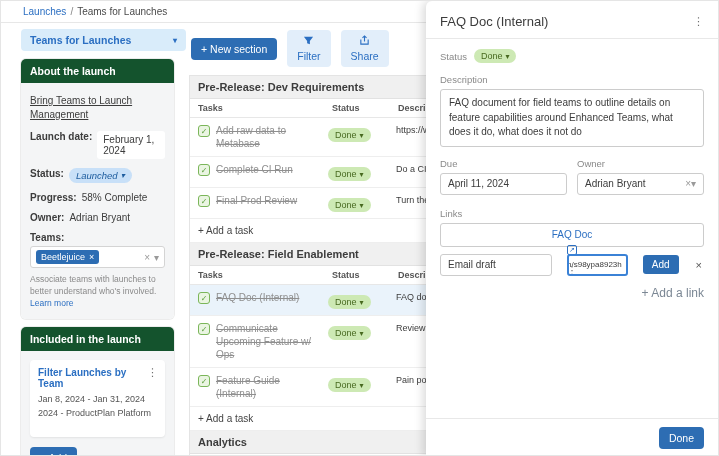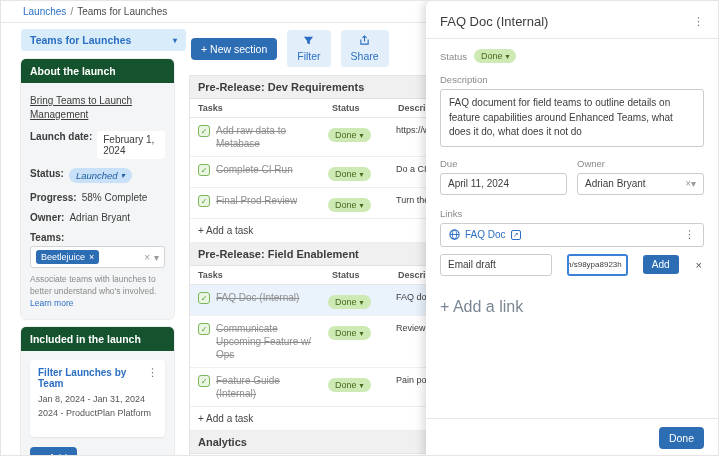--- a/index.html
+++ b/index.html
@@ -70,31 +70,31 @@
   .panel-title { font-size:13px; color:#3c3c3c; }
   .panel-body { padding:10px 14px 0; }
   .field-label { font-size:9.5px; color:#8a8a8a; margin-bottom:4px; }
   .inline-field { display:flex; align-items:center; gap:7px; margin-bottom:11px; }
   .textarea { border:1px solid #ccc; border-radius:3px; padding:6px 8px; font-size:10px; line-height:1.45; color:#3c3c3c; min-height:44px; cursor:text; }
   .two-col { display:flex; gap:10px; margin-top:11px; }
   .two-col .col { flex:1; }
   .input { border:1px solid #ccc; border-radius:3px; height:22px; display:flex; align-items:center; padding:0 7px; font-size:10px; color:#3c3c3c; cursor:text; background:#fff; }
   .input .spacer { flex:1; }
   .links-label { margin-top:13px; }
-  .link-box { border:1px solid #ccc; border-radius:3px; height:24px; display:flex; align-items:center; gap:5px; padding:0 8px; }
+  .link-box { border:1px solid #ccc; border-radius:3px; height:24px; display:flex; align-items:center; gap:5px; padding:0 8px;flex-direction:column; }
   .link-name { color:#2b6fc2; font-size:10px; cursor:pointer; }
   .ext-icon { border:1px solid #2b6fc2; color:#2b6fc2; border-radius:2px; font-size:7px; width:10px; height:10px; display:inline-flex; align-items:center; justify-content:center; cursor:pointer; }
   .link-box .spacer { flex:1; }
   .newlink-row { display:flex; gap:15px; margin-top:7px; align-items:center; }
   .name-input { width:112px; flex:0 0 112px; }
   .url-input { flex:1; border:2px solid #3b82d6; border-radius:3px; height:22px; display:flex; align-items:center; justify-content:flex-end; overflow:hidden; padding:0 3px; font-size:8px; white-space:nowrap; cursor:text; }
   .caret-bar { display:inline-block; width:1px; height:11px; background:#222; margin-left:1px; }
   .btn-add { padding:4px 9px; font-size:10px; border-radius:3px; }
   .row-x { color:#555; font-size:11px; cursor:pointer; padding:0 2px; }
-  .addlink { font-size:16px; color:#7b8794; margin-top:22px; cursor:pointer; }
+  .addlink { font-size:12px; color:#7b8794; margin-top:10px; cursor:pointer;text-align:right; }
   .panel-footer { position:absolute; bottom:0; left:0; right:0; border-top:1px solid #e8e8e8; padding:8px 14px; text-align:right; background:#fff; }
   .globe { width:11px; height:11px; }
 </style>
 </head>
 <body>
 
 <div class="page">
 
   <div class="topbar">
     <span class="crumb-link">Launches</span>

